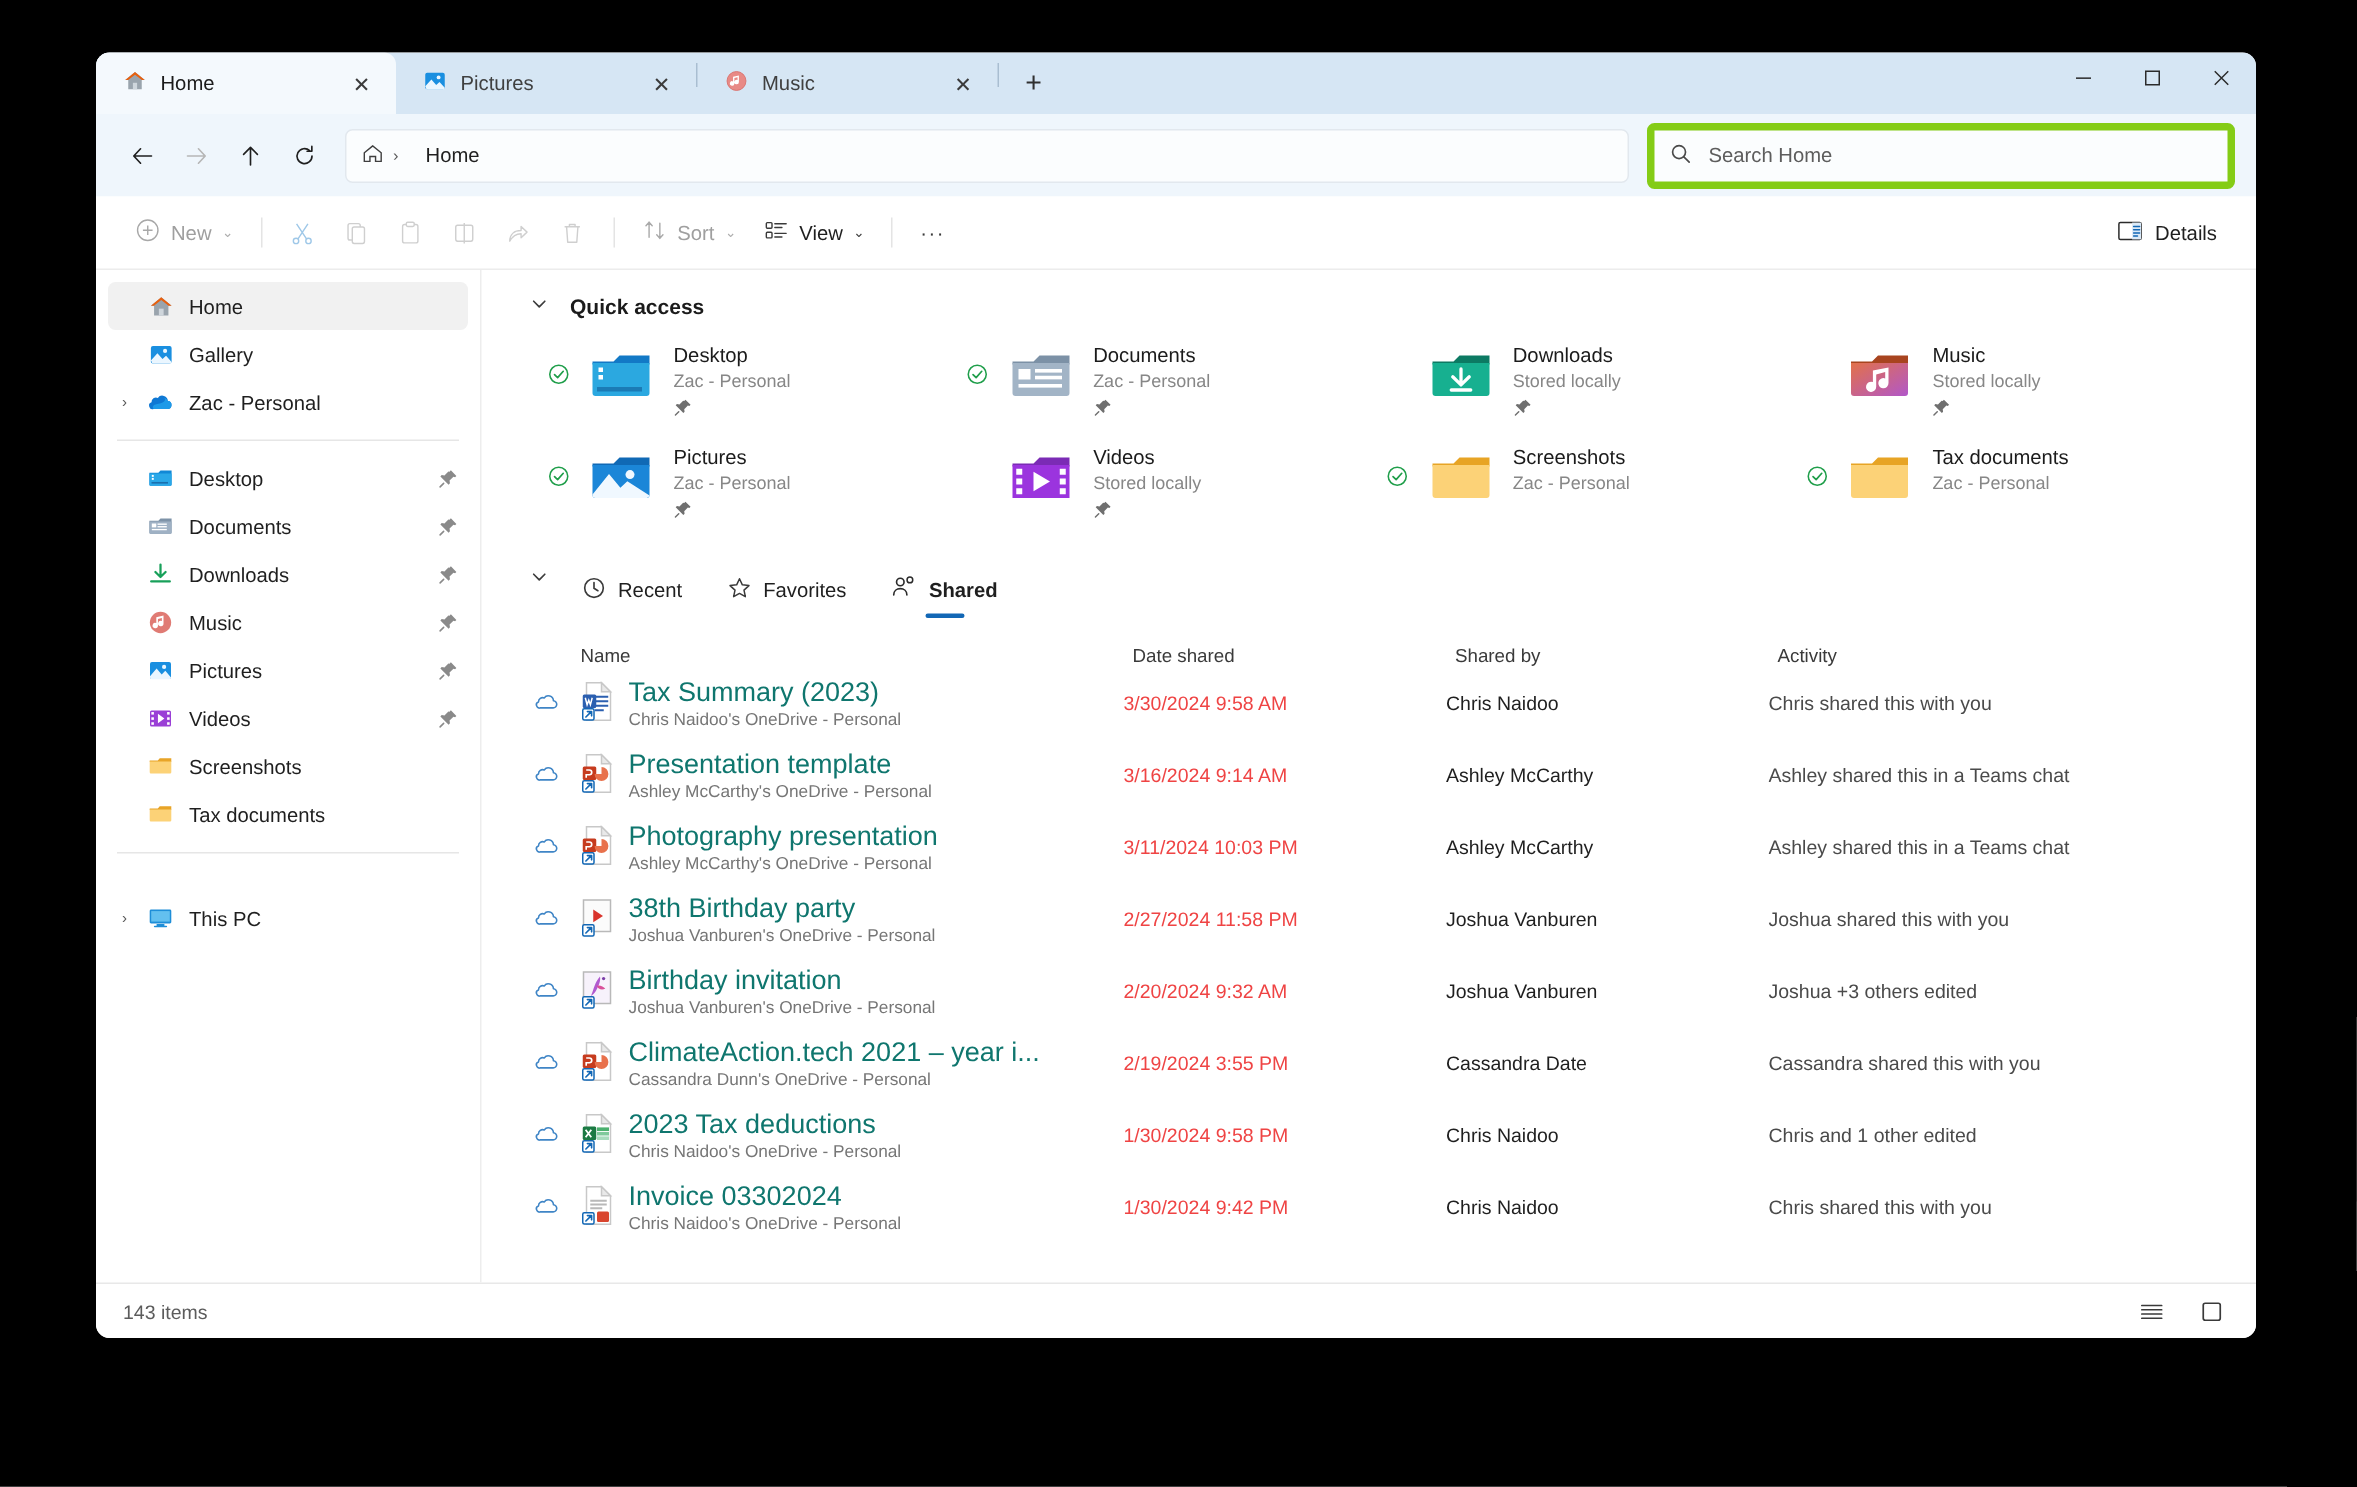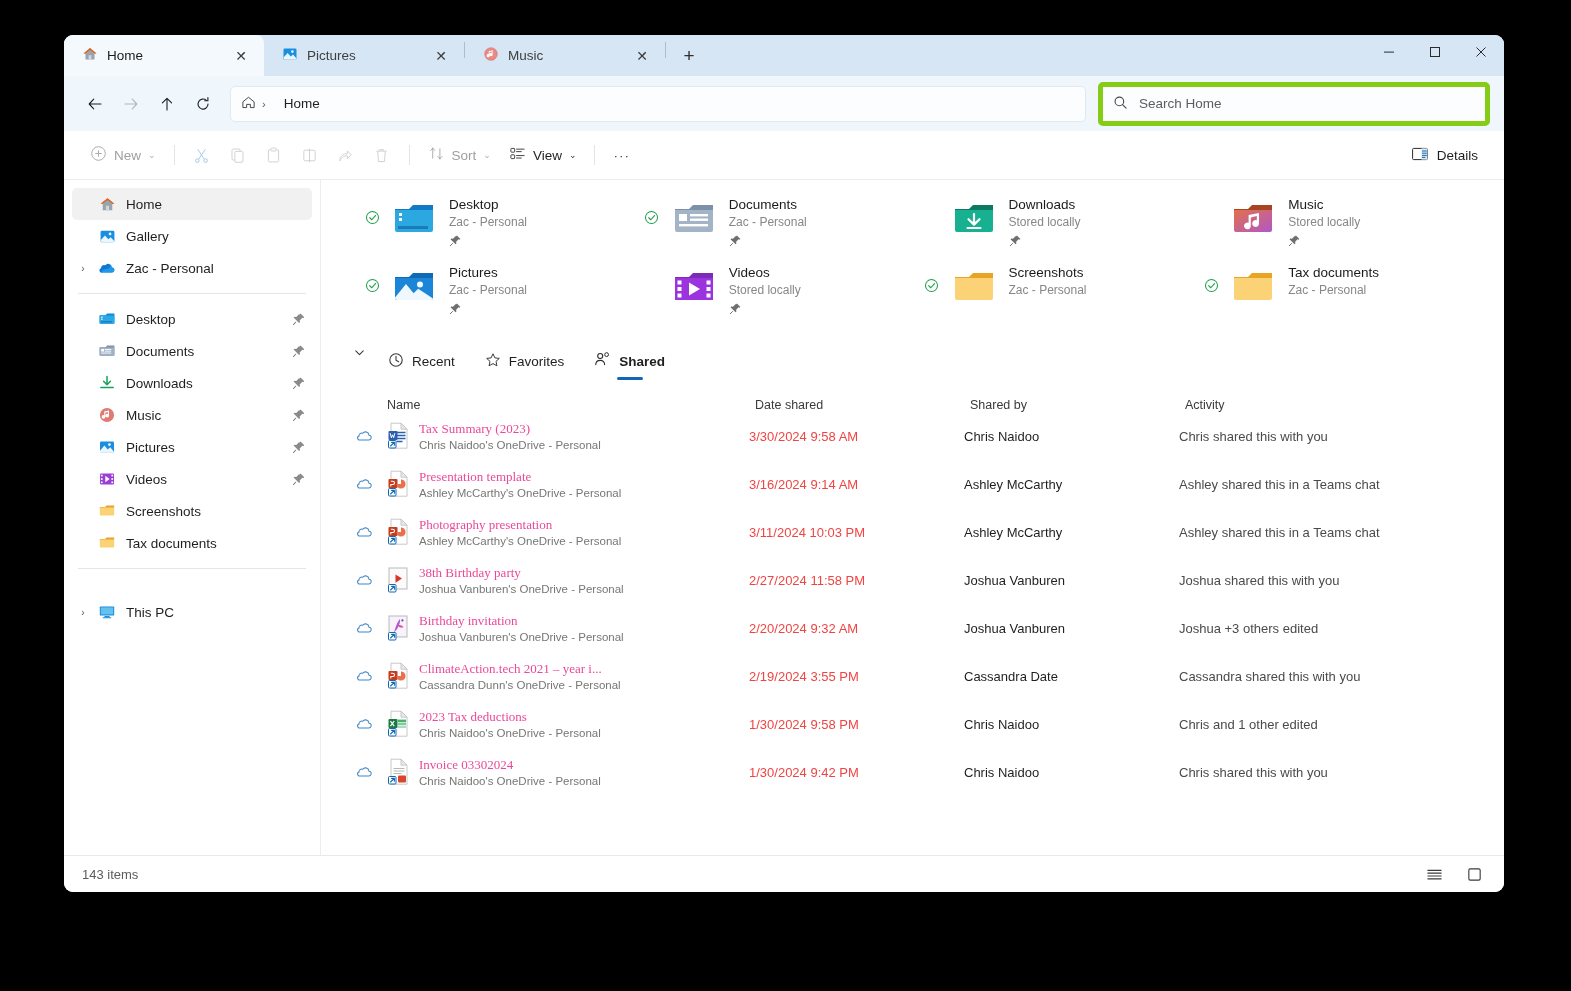--- a/index.html
+++ b/index.html
@@ -225,21 +225,21 @@
   .col-act  { flex: 1; }
 
   .row {
     display: flex; align-items: center;
     height: 48px; padding-left: 10px;
     font-size: 13px; color: #1f1f1f;
   }
   .row .cloud { width: 30px; flex: none; display: flex; justify-content: center; }
   .row .ficon { width: 38px; flex: none; display: flex; justify-content: center; position: relative; }
   .r-name { width: 330px; flex: none; min-width: 0; padding-left: 2px; }
-  .r-title { font-size: 13px; color: #ec4899; white-space: nowrap; overflow: hidden; text-overflow: ellipsis; font-family: Liberation Serif, serif; }
+  .r-title { font-size: 18px; color: #0f766e; white-space: nowrap; overflow: hidden; text-overflow: ellipsis; }
   .r-sub { font-size: 11.5px; color: #767676; margin-top: 2px; white-space: nowrap; overflow: hidden; text-overflow: ellipsis; }
   .r-date { width: 215px; flex: none; color: #ef4444; }
   .r-by   { width: 215px; flex: none; color: #1f1f1f; }
   .r-act  { flex: 1; color: #4a4a4a; white-space: nowrap; overflow: hidden; }
 
   
   .statusbar {
     height: 36px; flex: none;
     border-top: 1px solid #e8e8e8;
     background: #fff;
@@ -644,20 +644,28 @@
                 <rect x="6.4" y="13" width="5.2" height="1.5" fill="#1e8ed8"></rect>
                 <rect x="4.6" y="14.2" width="8.8" height="1" rx="0.5" fill="#1e8ed8"></rect>
               </svg>
         </span>
         <span class="sb-label">This PC</span>
       </div>
     </div>
 
     <div class="content">
 
+      <div class="section-head">
+        <span class="sec-chev">
+          <svg width="13" height="13" viewBox="0 0 14 14">
+                <path d="M3 5.2 7 9.2l4-4" fill="none" stroke="#3c3c3c" stroke-width="1.2" stroke-linecap="round" stroke-linejoin="round"></path>
+              </svg>
+        </span>
+        <span>Quick access</span>
+      </div>
 
       <div class="qa-grid">
 
         <div class="qa-item">
           <span class="qa-check">
             <svg width="15" height="15" viewBox="0 0 16 16">
                   <circle cx="8" cy="8" r="6.4" fill="none" stroke="#1f9e4a" stroke-width="1.1"></circle>
                   <path d="M5 8.2 7.2 10.4 11.2 5.9" fill="none" stroke="#1f9e4a" stroke-width="1.2" stroke-linecap="round" stroke-linejoin="round"></path>
                 </svg>
           </span>

